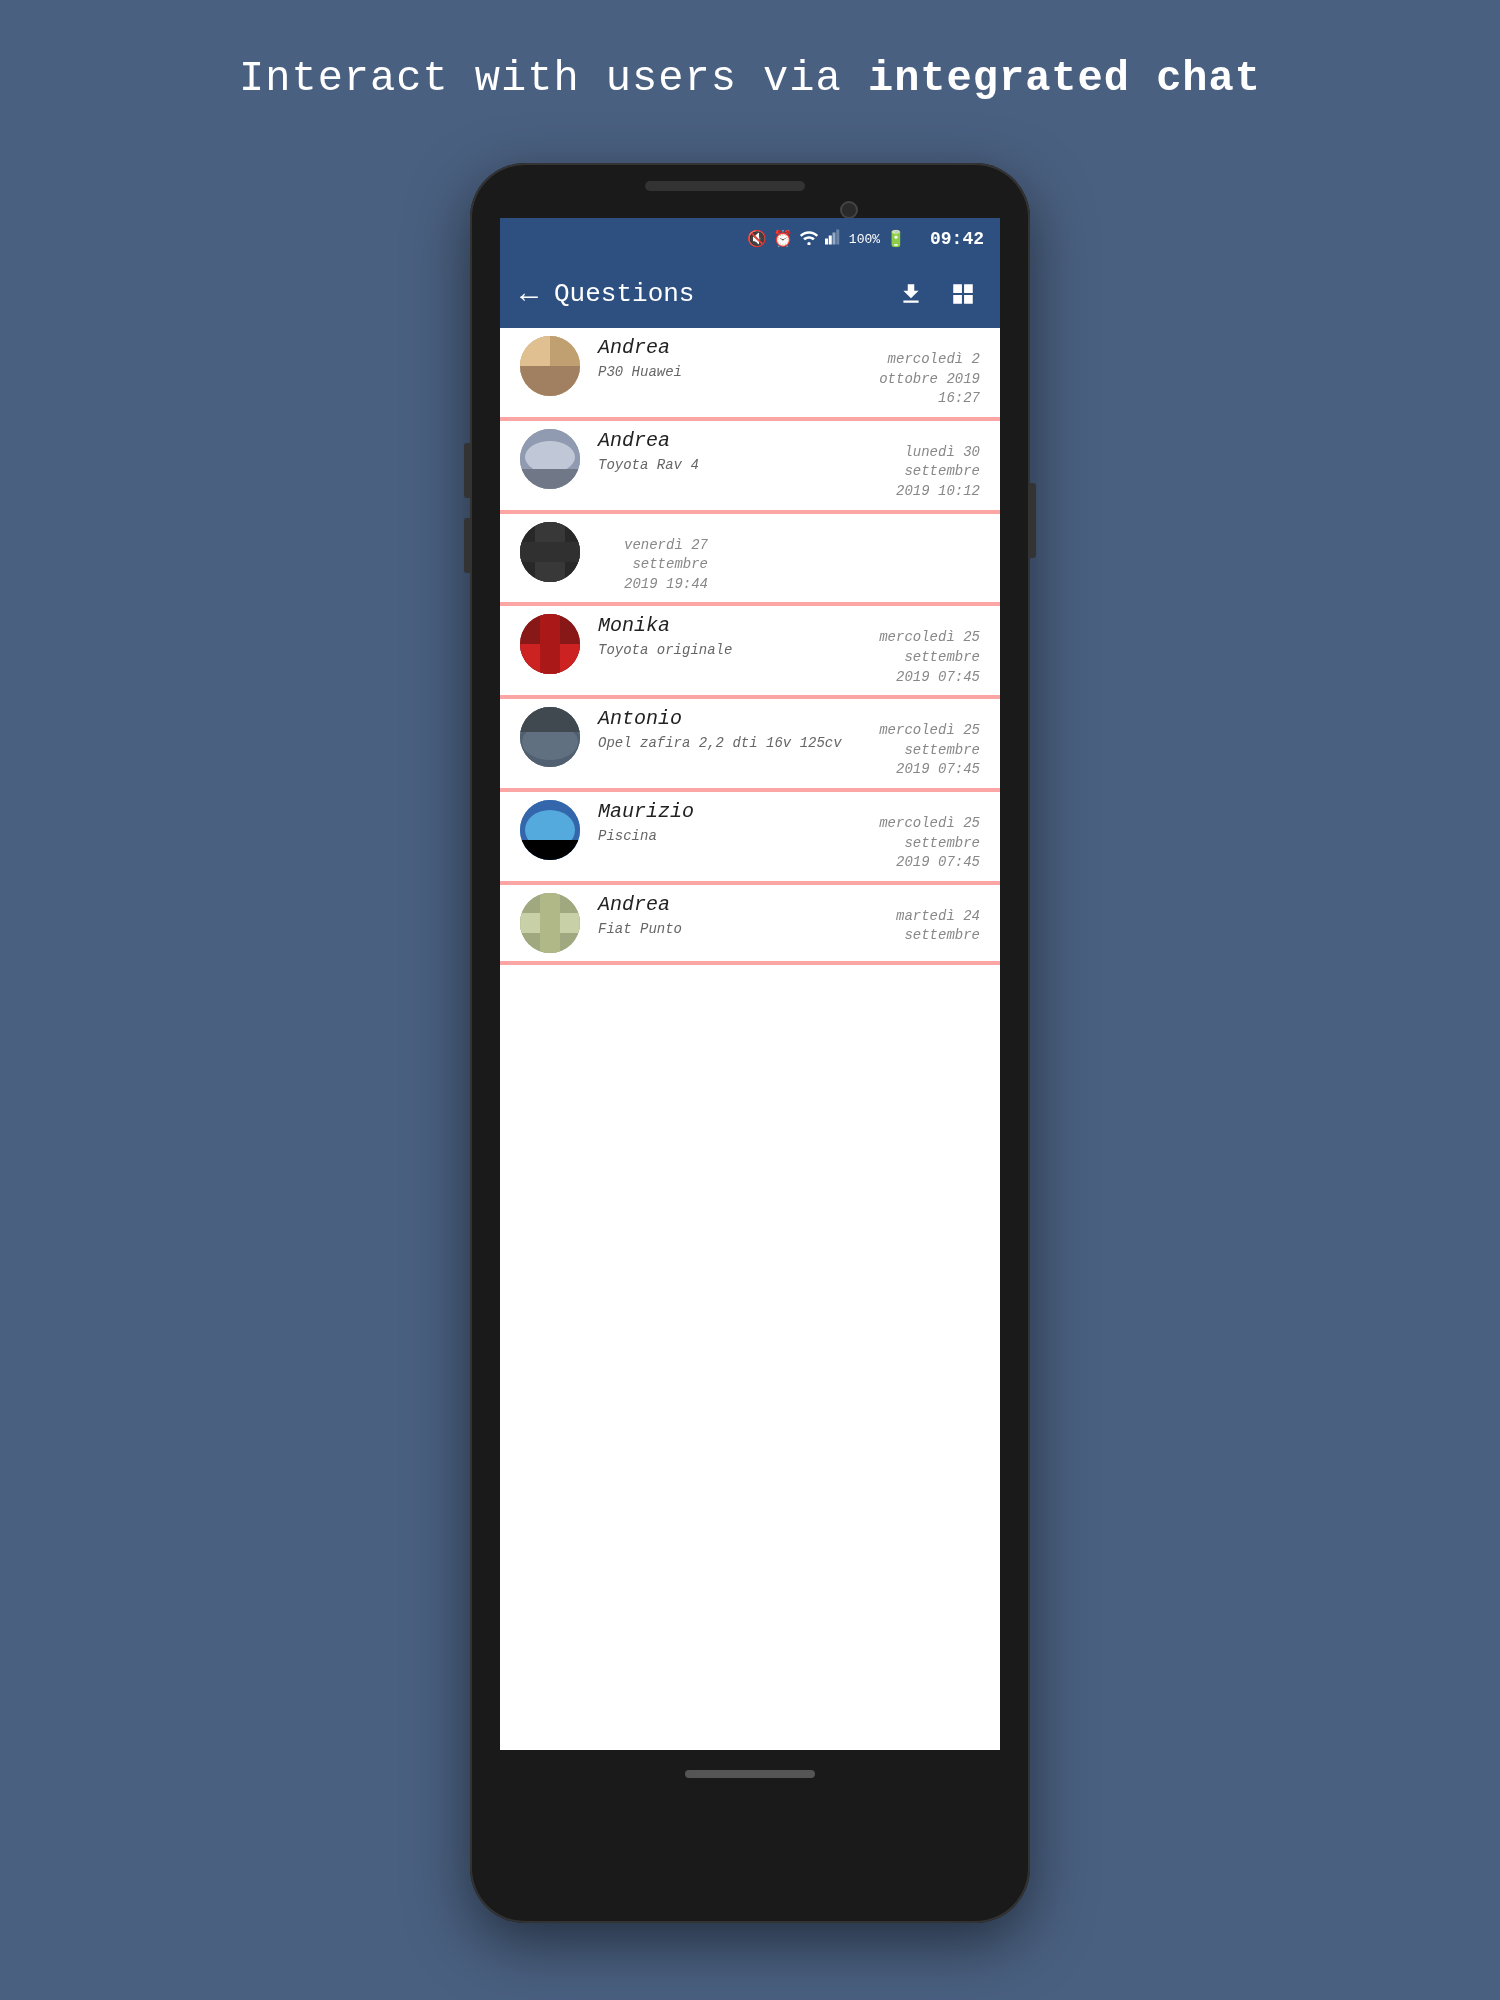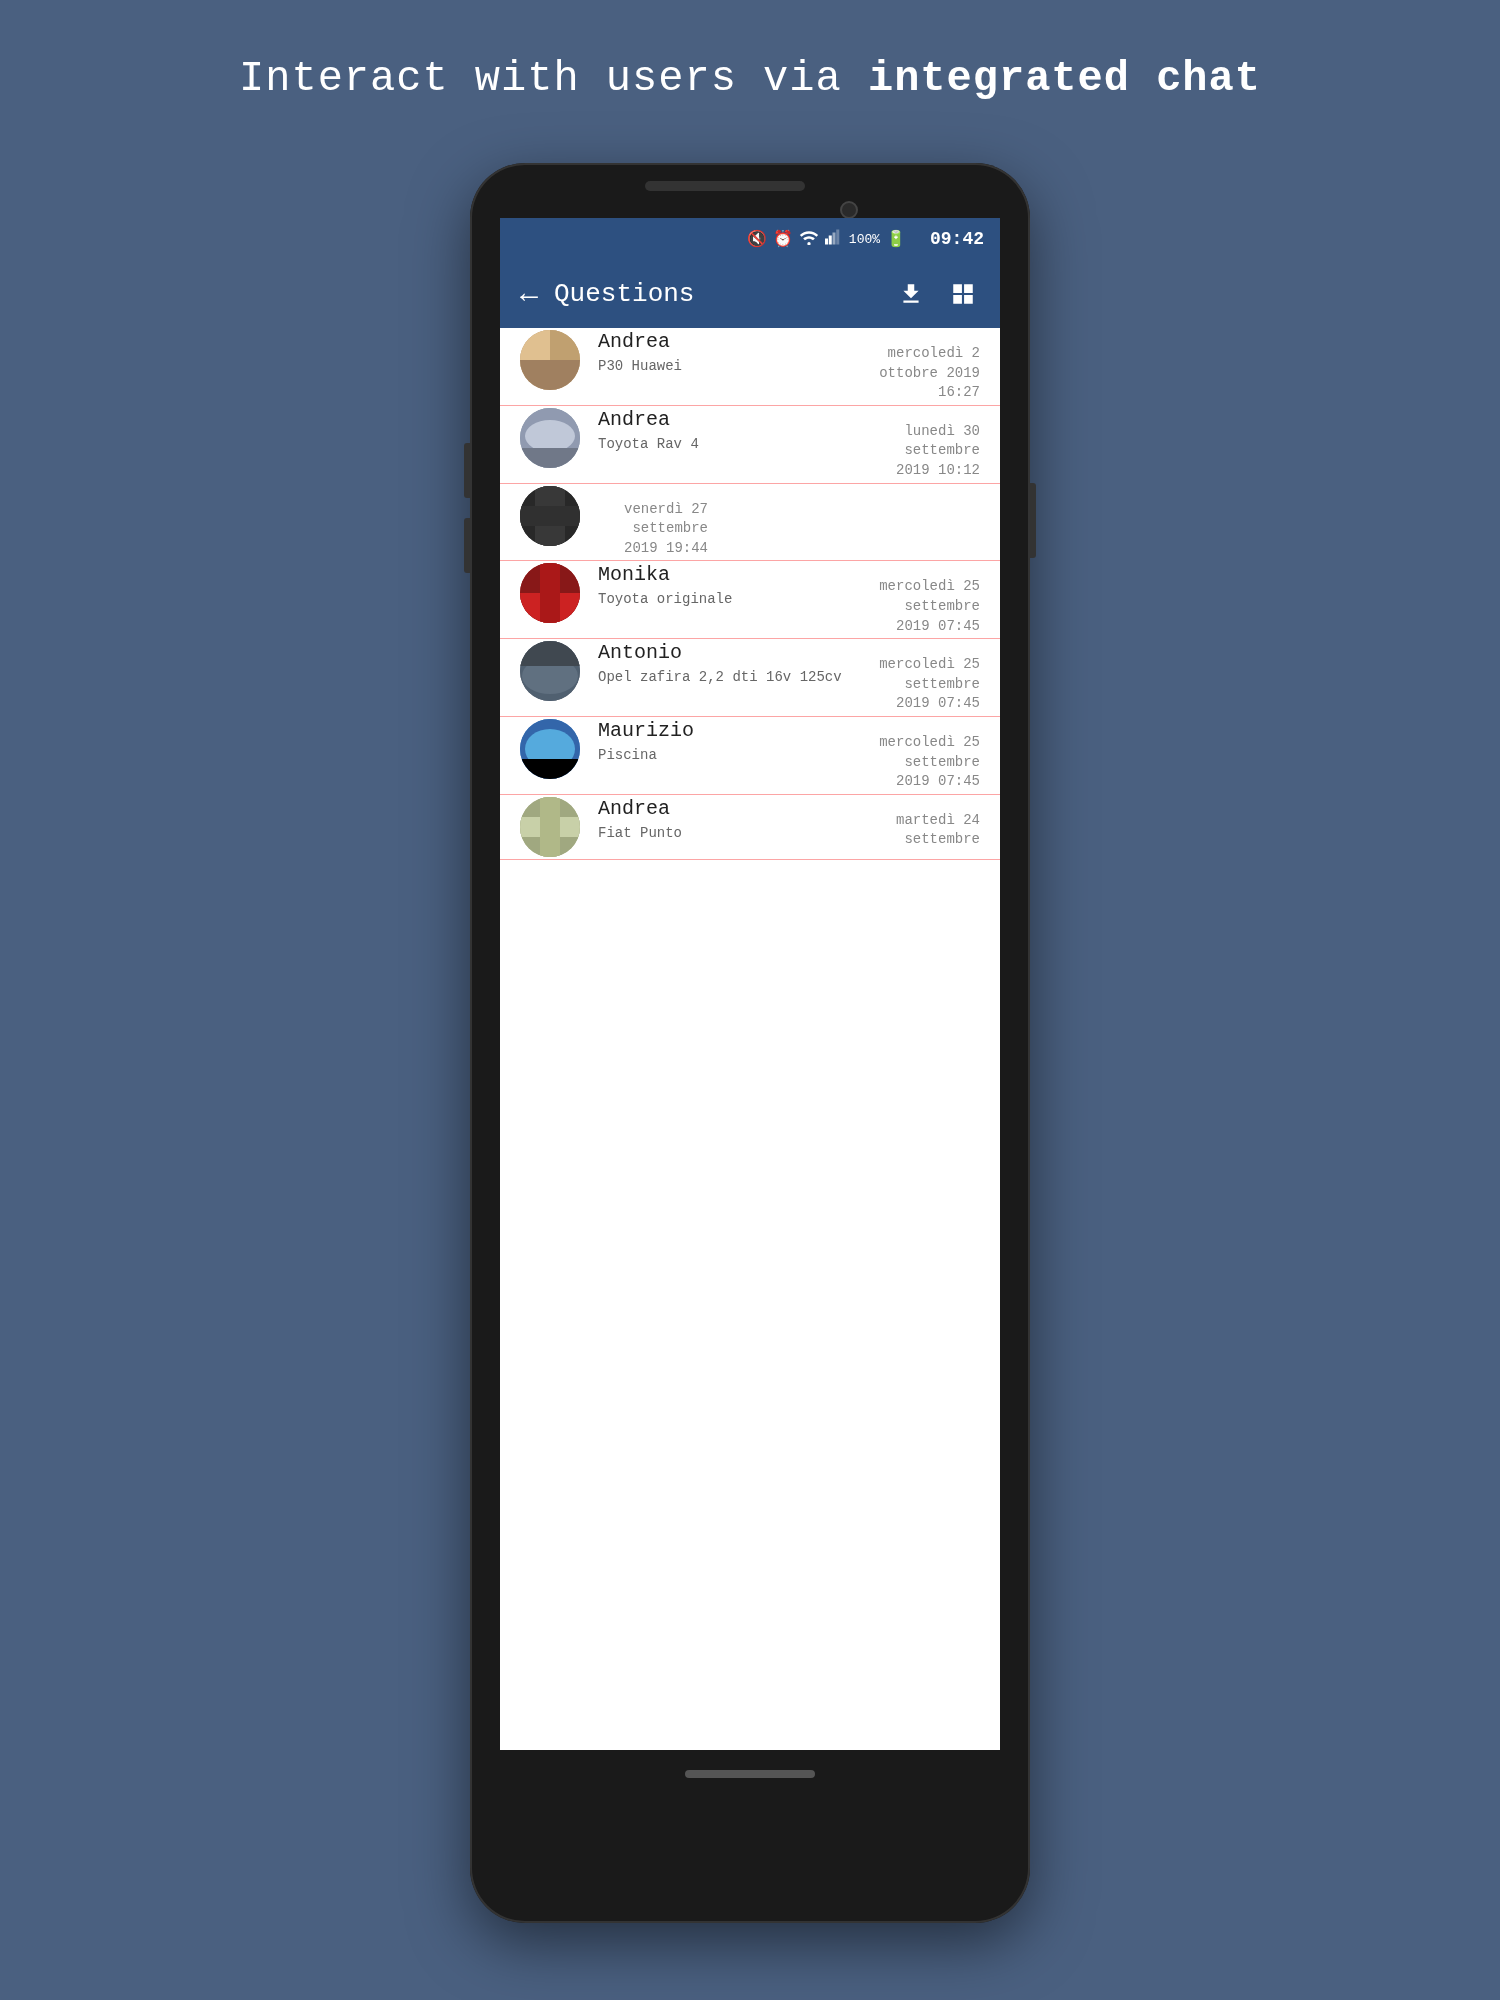--- a/index.html
+++ b/index.html
@@ -131,23 +131,24 @@
     
     .chat-list {
       background: white;
       flex: 1;
       overflow: hidden;
     }
 
     .chat-item {
       display: flex;
       align-items: flex-start;
-      padding: 2px 20px;
-      border-bottom: 1px solid #fca5a5;
+      padding: 8px 20px;
+      border-bottom: 4px solid #fca5a5;
       cursor: pointer;
+      font-style: italic;
     }
 
     .chat-info {
       flex: 1;
     }
 
     .chat-name {
       font-size: 20px;
       font-weight: 500;
       color: #222;

